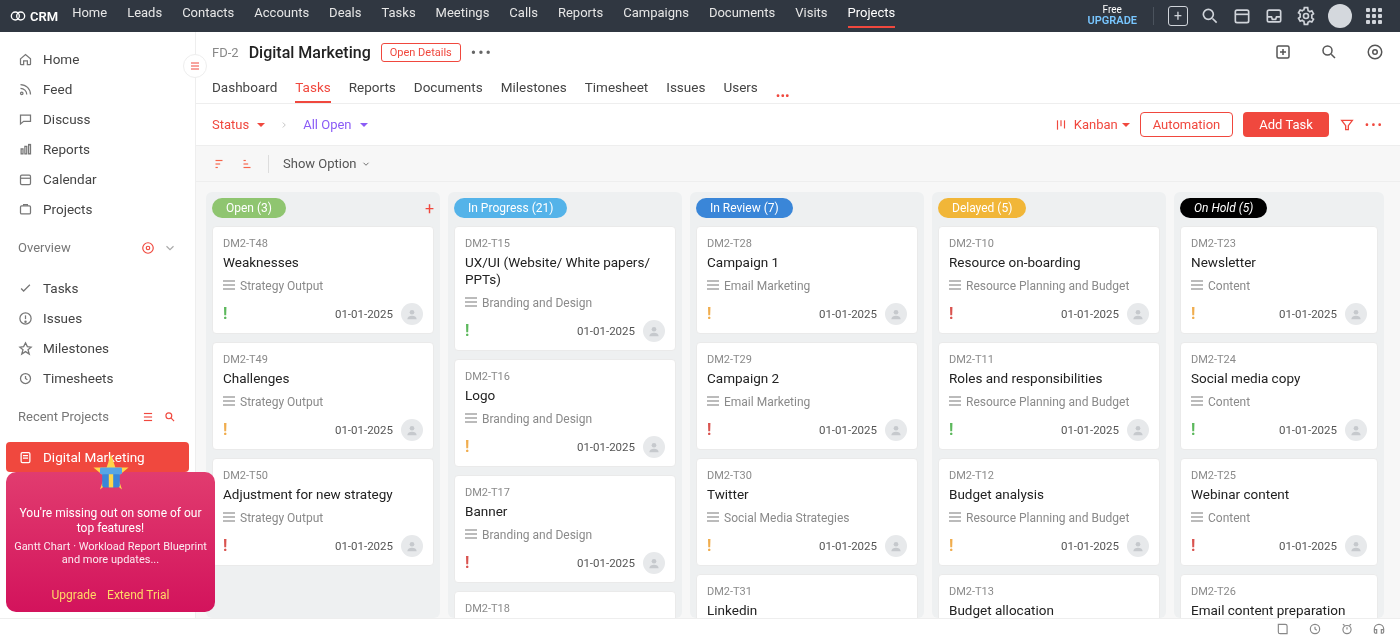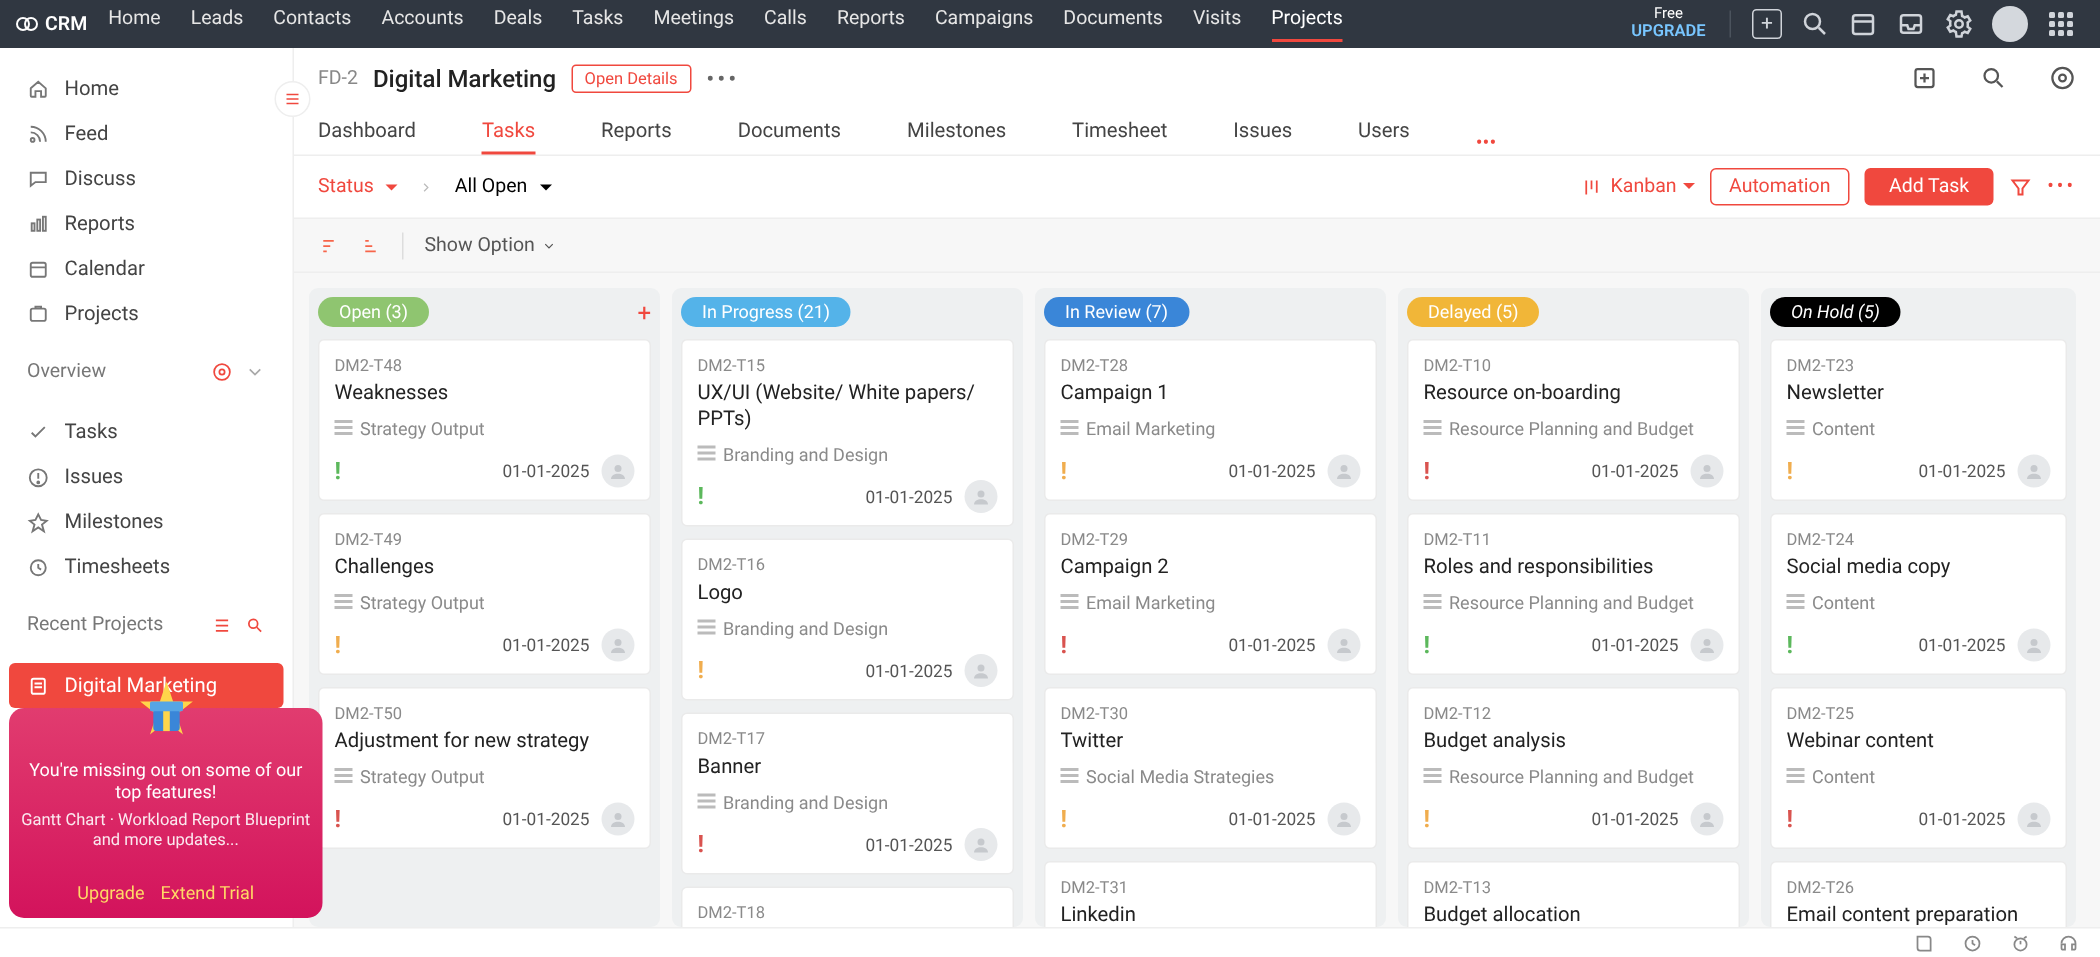--- a/index.html
+++ b/index.html
@@ -51,30 +51,30 @@
 
 .proj-head { height: 40px; display: flex; align-items: center; padding: 0 16px; gap: 10px; }
 .proj-head .code { color: #888; font-size: 13px; }
 .proj-head .name { font-size: 16px; font-weight: 500; }
 .proj-head .open-details { border: 1px solid #f0483e; color: #f0483e; border-radius: 3px; font-size: 11px; padding: 2px 8px; cursor: pointer; }
 .proj-head .dots { color: #666; cursor: pointer; letter-spacing: 2px; }
 .proj-head .spacer { flex: 1; }
 .proj-head .ricon { width: 18px; height: 18px; margin-left: 18px; color: #555; cursor: pointer; }
 
 
-.subtabs { height: 32px; display: flex; align-items: flex-end; padding: 0 16px; border-bottom: 1px solid #eee; gap: 44px; font-size: 13.5px; }
+.subtabs { height: 32px; display: flex; align-items: flex-end; padding: 0 16px; border-bottom: 1px solid #eee; gap: 18px; font-size: 13.5px; }
 .subtabs a { color: #444; padding-bottom: 8px; cursor: pointer; }
 .subtabs a.active { color: #f0483e; border-bottom: 2px solid #f0483e; padding-bottom: 6px; }
 .subtabs .more { color: #f0483e; }
 
 
 .filterrow { height: 42px; display: flex; align-items: center; padding: 0 16px; gap: 10px; font-size: 13px; border-bottom: 1px solid #eee; }
 .filterrow .status { color: #f0483e; display: flex; align-items: center; gap: 4px; cursor: pointer; }
 .filterrow .chev-right { color: #bbb; margin: 0 4px; }
-.filterrow .allopen { color: #000000; display: flex; align-items: center; gap: 4px; cursor: pointer; }
+.filterrow .allopen { color: #8b5cf6; display: flex; align-items: center; gap: 4px; cursor: pointer; }
 .filterrow .spacer { flex: 1; }
 .filterrow .kanban { color: #f0483e; display: flex; align-items: center; gap: 6px; cursor: pointer; }
 .filterrow .automation { border: 1px solid #f0483e; color: #f0483e; border-radius: 4px; padding: 4px 12px; cursor: pointer; }
 .filterrow .addtask { background: #f0483e; color: #fff; border-radius: 4px; padding: 5px 16px; cursor: pointer; }
 .filterrow .filt, .filterrow .more { color: #999; cursor: pointer; }
 
 
 .optionrow { height: 36px; background: #f7f7f7; border-bottom: 1px solid #eee; display: flex; align-items: center; padding: 0 16px; gap: 14px; font-size: 13px; color: #555; }
 .optionrow .sortbtn { color: #f7654a; cursor: pointer; }
 .optionrow .vline { width: 1px; height: 18px; background: #ddd; }

